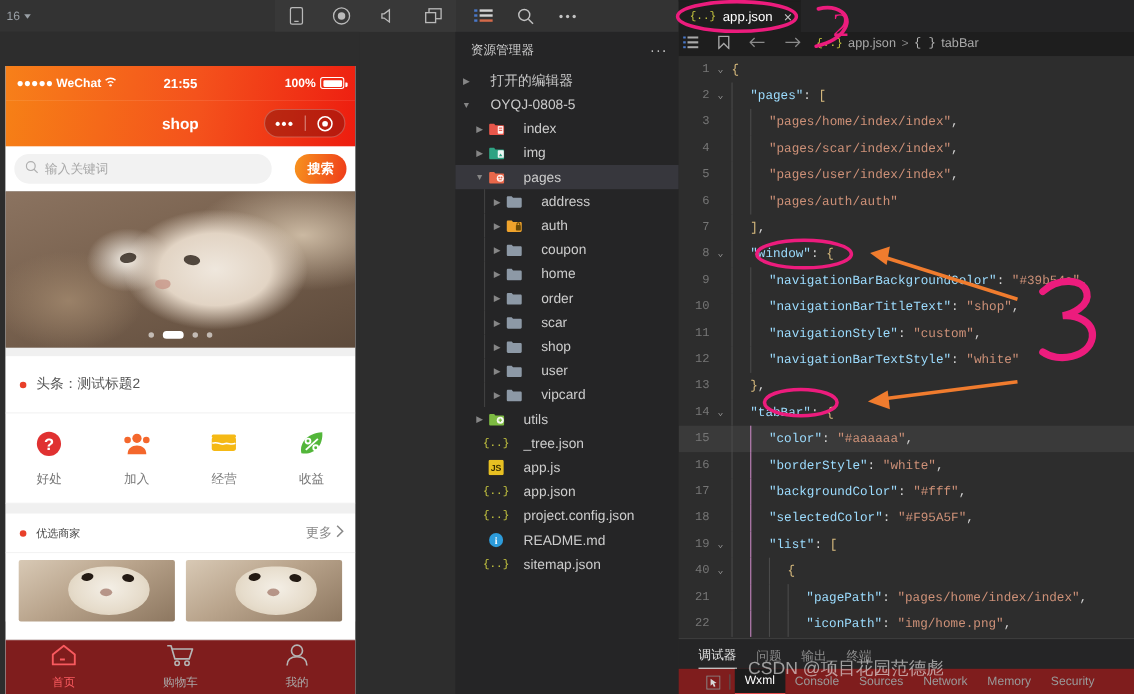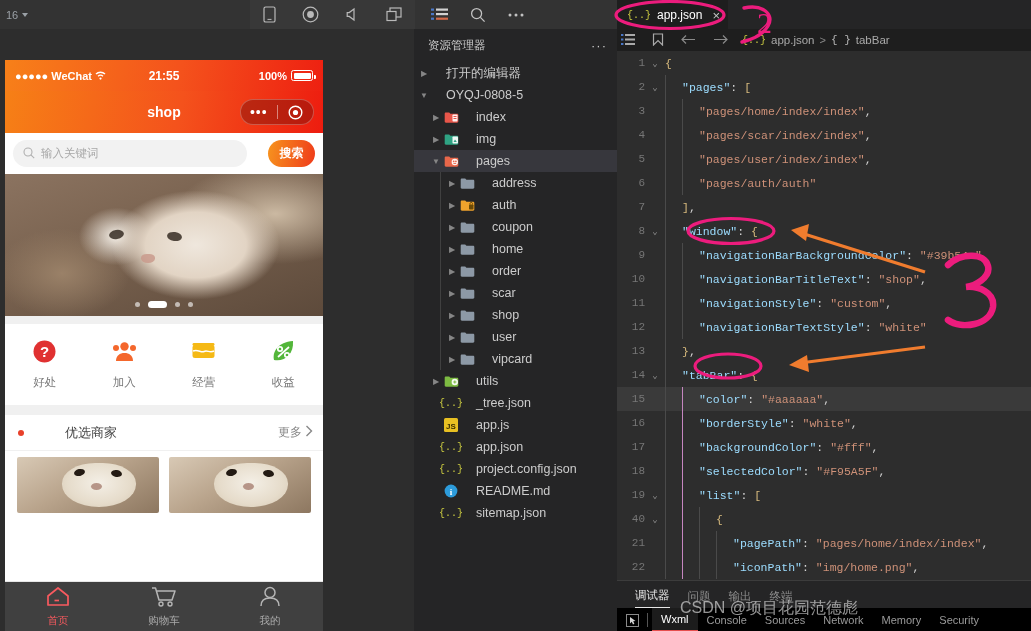--- a/index.html
+++ b/index.html
@@ -137,21 +137,21 @@
     height: 82px; background: #fff; display: flex; align-items: center;
     border-bottom: 1px solid #f0f0f0;
   }
   .qi { flex: 1; display: flex; flex-direction: column; align-items: center; gap: 7px; }
   .qi .lbl { font-size: 11.5px; color: #777; }
   .ph-gap2 { height: 9px; background: #f0f0f0; }
   .ph-section {
     height: 36px; background: #fff; display: flex; align-items: center;
     padding: 0 10px 0 13px; gap: 9px; border-bottom: 1px solid #f0f0f0;
   }
-  .sec-title { font-size: 13px; color: #444; margin-left: 32px; }
+  .sec-title { font-size: 10px; color: #444; }
   .sec-more { margin-left: auto; font-size: 12px; color: #888; display: flex; align-items: center; gap: 3px; }
   .ph-cards { height: 62px; background: #fff; display: flex; gap: 10px; padding: 6px 12px 0 12px; }
   .card {
     flex: 1; height: 56px; border-radius: 2px; overflow: hidden; position: relative;
     background: linear-gradient(150deg,#d8c9b5 0%,#b9a48c 45%,#8d7760 100%);
   }
   .card .pandaface {
     position: absolute; left: 32%; top: 10%; width: 52%; height: 80%;
     border-radius: 45% 45% 50% 50%;
     background: radial-gradient(ellipse at 50% 45%, #f4efe6 0%, #e6dccb 60%, #d5c7b1 100%);
@@ -160,21 +160,21 @@
     position: absolute; width: 11px; height: 7px; border-radius: 50%; background: #241b14;
   }
   .card .pe1 { left: 40%; top: 22%; transform: rotate(-12deg); }
   .card .pe2 { left: 66%; top: 24%; transform: rotate(10deg); }
   .card .pn {
     position: absolute; left: 52%; top: 47%; width: 11px; height: 7px;
     border-radius: 50%; background: #a87f72; opacity: .8;
   }
   .ph-tabbar {
     position: absolute; left: 0; bottom: 0; width: 318px; height: 50px;
-    background: #404040; border-top: 1px solid #e6e6e6;
+    background: #7f1d1d; border-top: 1px solid #e6e6e6;
     display: flex; align-items: center;
   }
   .tbi { flex: 1; display: flex; flex-direction: column; align-items: center; gap: 3px; }
   .tbi .lbl { font-size: 10.5px; color: #aaaaaa; }
   .tbi.active .lbl { color: #F95A5F; }
 
   
   .explorer {
     position: absolute; left: 414px; top: 29px; width: 203px; height: 602px;
     background: #252526;
@@ -253,22 +253,22 @@
   .bottom-panel {
     position: absolute; left: 617px; top: 580px; width: 414px; height: 51px;
     background: #252526; border-top: 1px solid #3c3c3c;
   }
   .bp-tabs {
     height: 27px; display: flex; align-items: flex-end; gap: 18px; padding: 0 0 0 18px;
   }
   .bp-tab { color: #8c8c8c; font-size: 11.5px; padding-bottom: 4px; }
   .bp-tab.active { color: #e7e7e7; border-bottom: 1.5px solid #e7e7e7; }
   .bp-sub {
-    height: 24px; background: #000000; display: flex; align-items: center;
-    gap: 0px; padding-left: 4px;
+    height: 24px; background: #7f1d1d; display: flex; align-items: center;
+    gap: 0px; padding-left: 20px;
   }
   .bp-sub .cursor-ico { width: 22px; display: flex; align-items: center; justify-content: center; }
   .bp-sub .vdiv { width: 1px; height: 14px; background: #555; margin: 0 4px; }
   .bp-sub .st { color: #9a9a9a; font-size: 11px; padding: 0 9px; }
   .bp-sub .st.active { color: #ffffff; background: #1c1c1c; height: 24px; display: flex; align-items: center; border-bottom: 2px solid #e64e4e; }
   .watermark {
     position: absolute; left: 800px; top: 598px; color: rgba(235,235,235,0.62);
     font-size: 16px; white-space: nowrap; pointer-events: none;
     transform: translateX(-120px);
   }
@@ -409,20 +409,24 @@
         <div class="dots">
           <i></i>
           <i class="on"></i>
           <i></i>
           <i></i>
         </div>
       </div>
 
       <div class="ph-gap"></div>
 
+      <div class="ph-headline">
+        <span class="red-dot"></span>
+        <span class="headline-txt">头条：测试标题2</span>
+      </div>
 
       <div class="ph-quick">
         <div class="qi">
           <span>
             <svg width="25" height="25" viewBox="0 0 25 25">
                 <circle cx="12.5" cy="12.5" r="11" fill="#e03131"></circle>
                 <text x="12.5" y="18" font-size="15" font-weight="bold" fill="#fff" text-anchor="middle" font-family="Liberation Sans">?</text>
               </svg>
           </span>
           <span class="lbl">好处</span>

